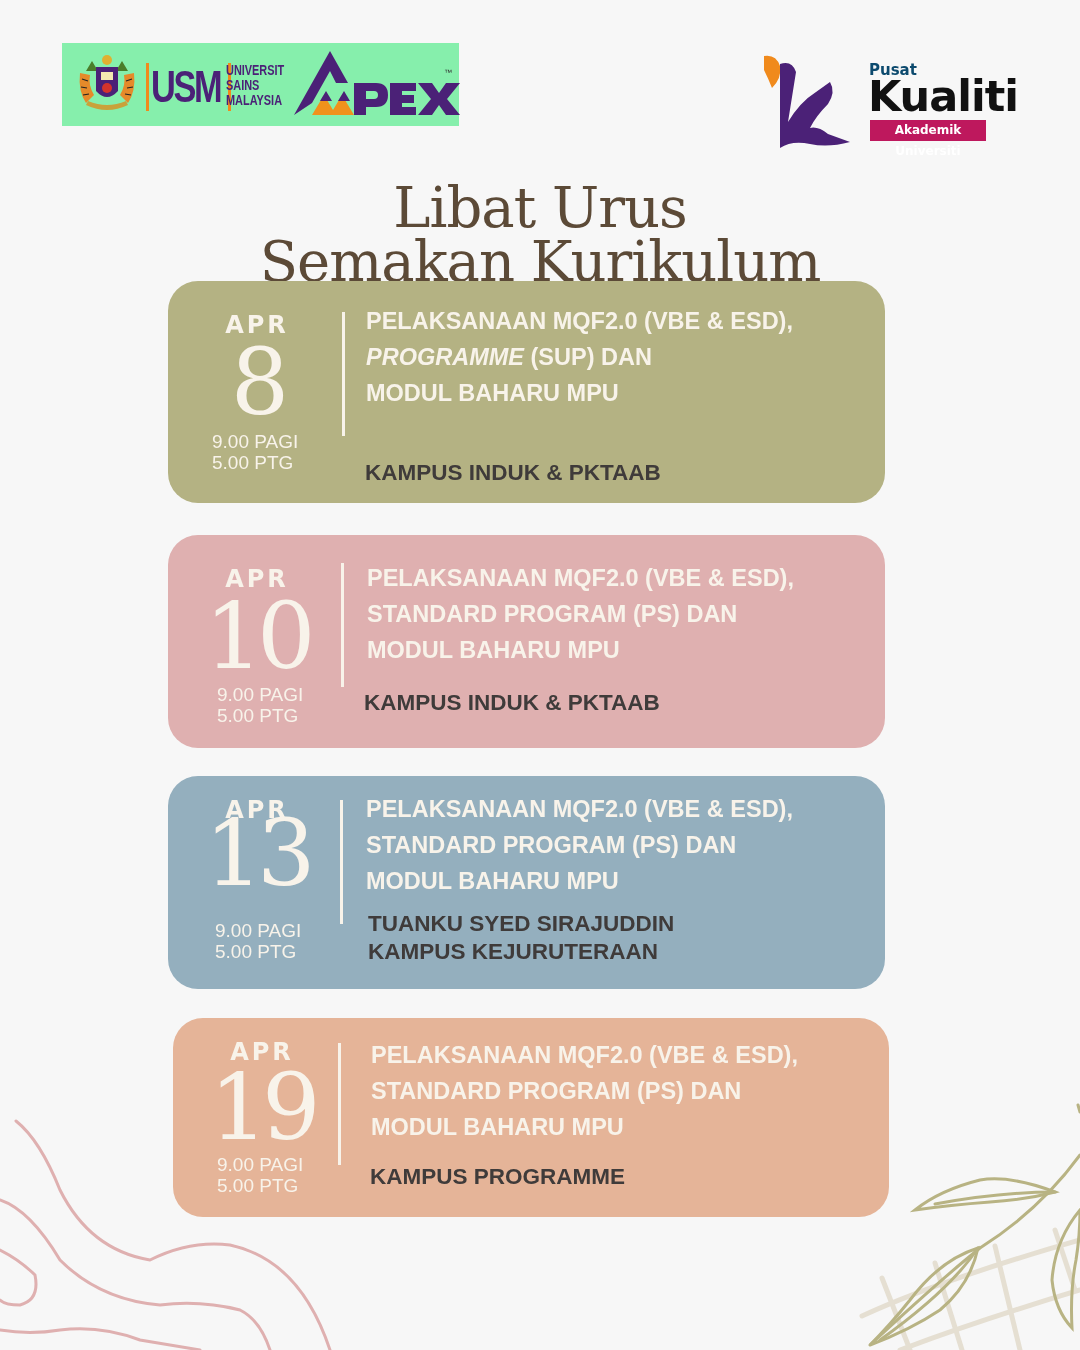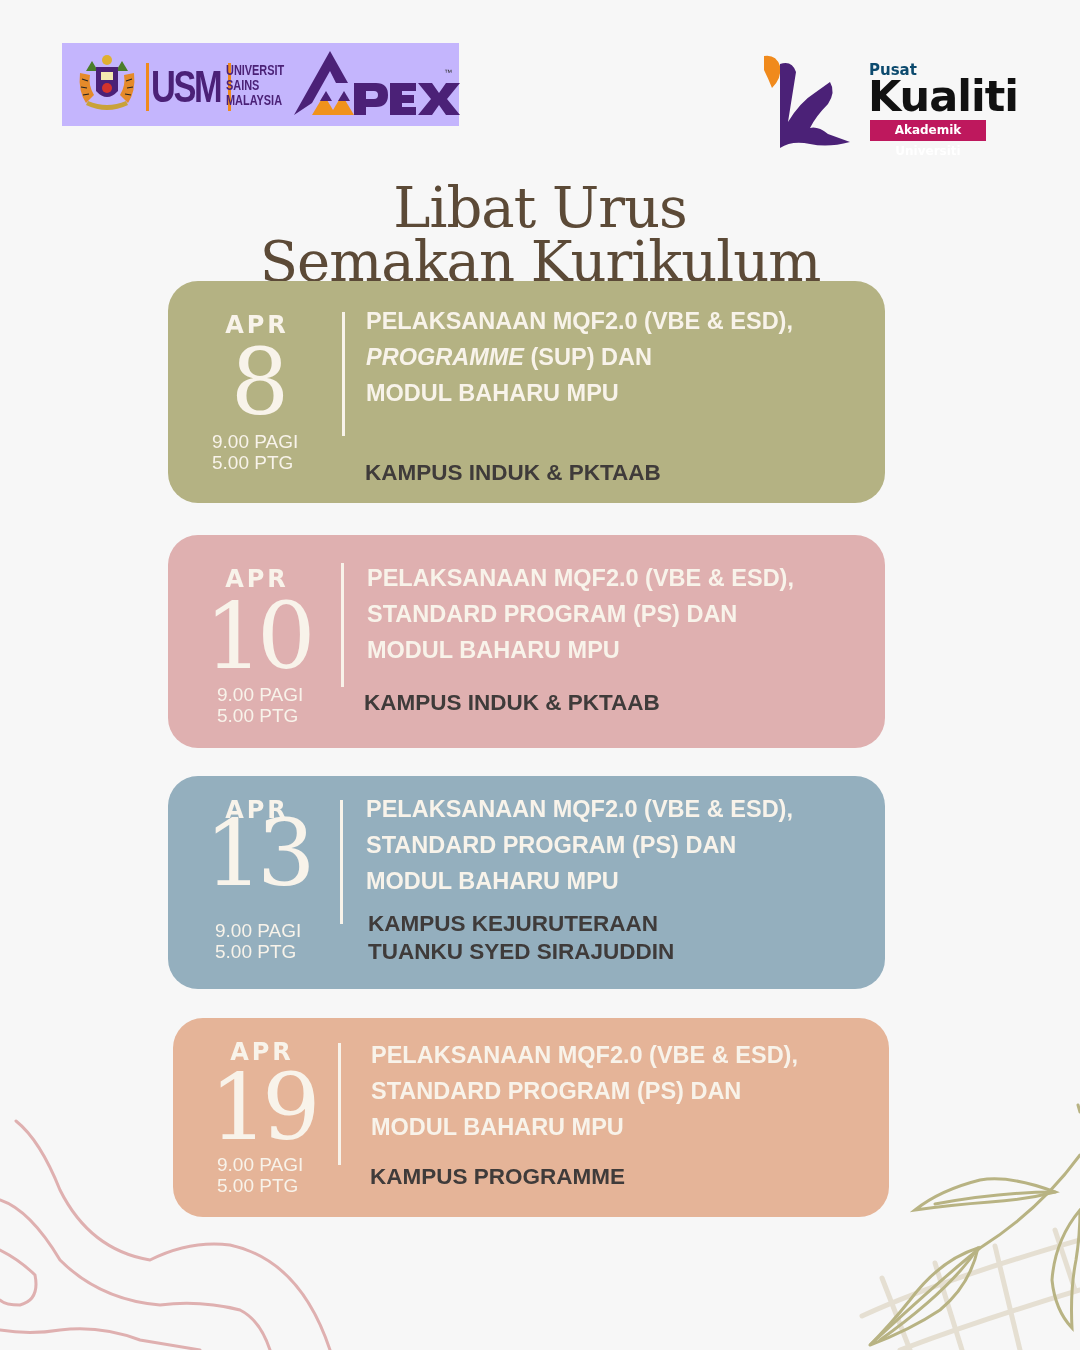--- a/index.html
+++ b/index.html
@@ -4,21 +4,21 @@
   <style>
     * { box-sizing: border-box; margin: 0; padding: 0; }
     html, body { width: 1080px; height: 1350px; overflow: hidden; }
     body {
       background: #f7f7f7;
       position: relative;
       font-family: "Liberation Sans", sans-serif;
     }
     .logo-left {
       position: absolute; left: 62px; top: 43px; width: 397px; height: 83px;
-      background: #c4b5fd; display: flex; align-items: center;
+      background: #86efac; display: flex; align-items: center;
     }
     .crest { position: absolute; left: 14px; top: 8px; width: 62px; height: 64px; }
     .usm-mark {
       position: absolute; left: 84px; top: 18px; height: 52px;
       display: flex; align-items: center;
     }
     .usm-bar { width: 3px; height: 48px; background: #f08a1c; margin-right: 2px; }
     .usm-letters {
       font-family: "Liberation Sans", sans-serif; font-weight: bold;
       font-size: 44px; color: #4b2177; letter-spacing: -3px; line-height: 48px;
@@ -192,22 +192,22 @@
     <div>9.00 PAGI</div>
     <div>5.00 PTG</div>
   </div>
   <div class="divider" style="left:172px; top:24px; height:124px;"></div>
   <div class="desc" style="left:198px; top:15px;">
     <div>PELAKSANAAN MQF2.0 (VBE &amp; ESD),</div>
     <div>STANDARD PROGRAM (PS) DAN</div>
     <div>MODUL BAHARU MPU</div>
   </div>
   <div class="venue" style="left:200px; top:134px;">
+    <div>TUANKU SYED SIRAJUDDIN</div>
     <div>KAMPUS KEJURUTERAAN</div>
-    <div>TUANKU SYED SIRAJUDDIN</div>
   </div>
 </div>
 
 <div class="card" style="left:173px; top:1018px; width:716px; height:199px; background:#e5b498;">
   <div class="month" style="top:20px;">APR</div>
   <div class="day" style="top:44px;">19</div>
   <div class="time" style="left:44px; top:136px;">
     <div>9.00 PAGI</div>
     <div>5.00 PTG</div>
   </div>

